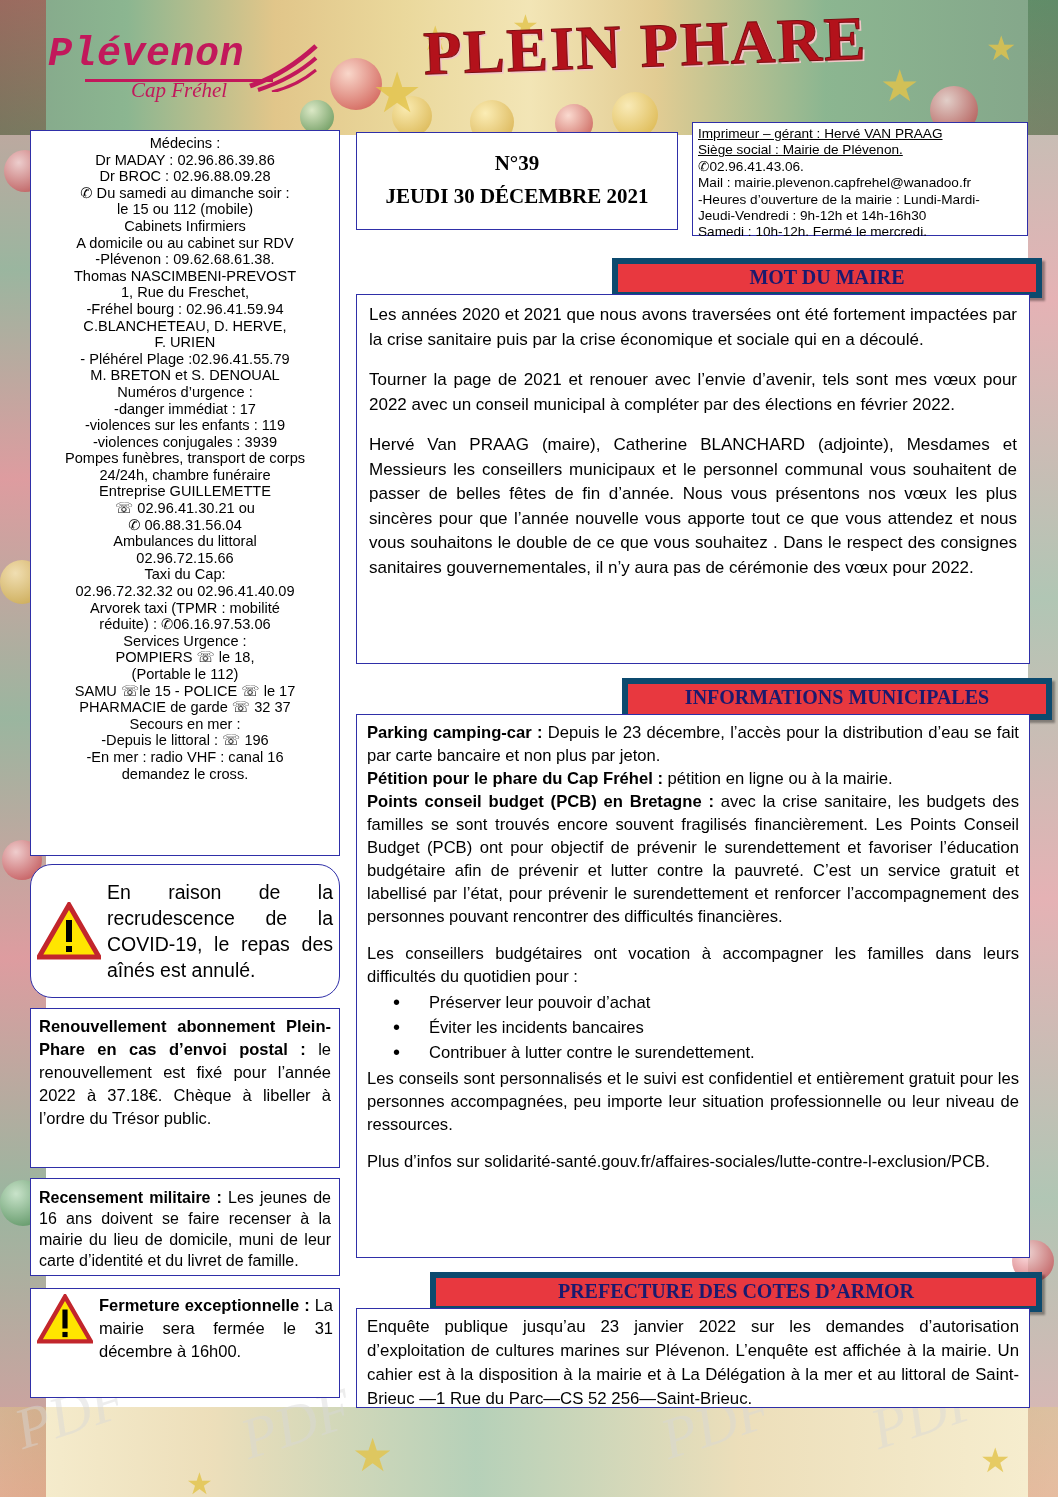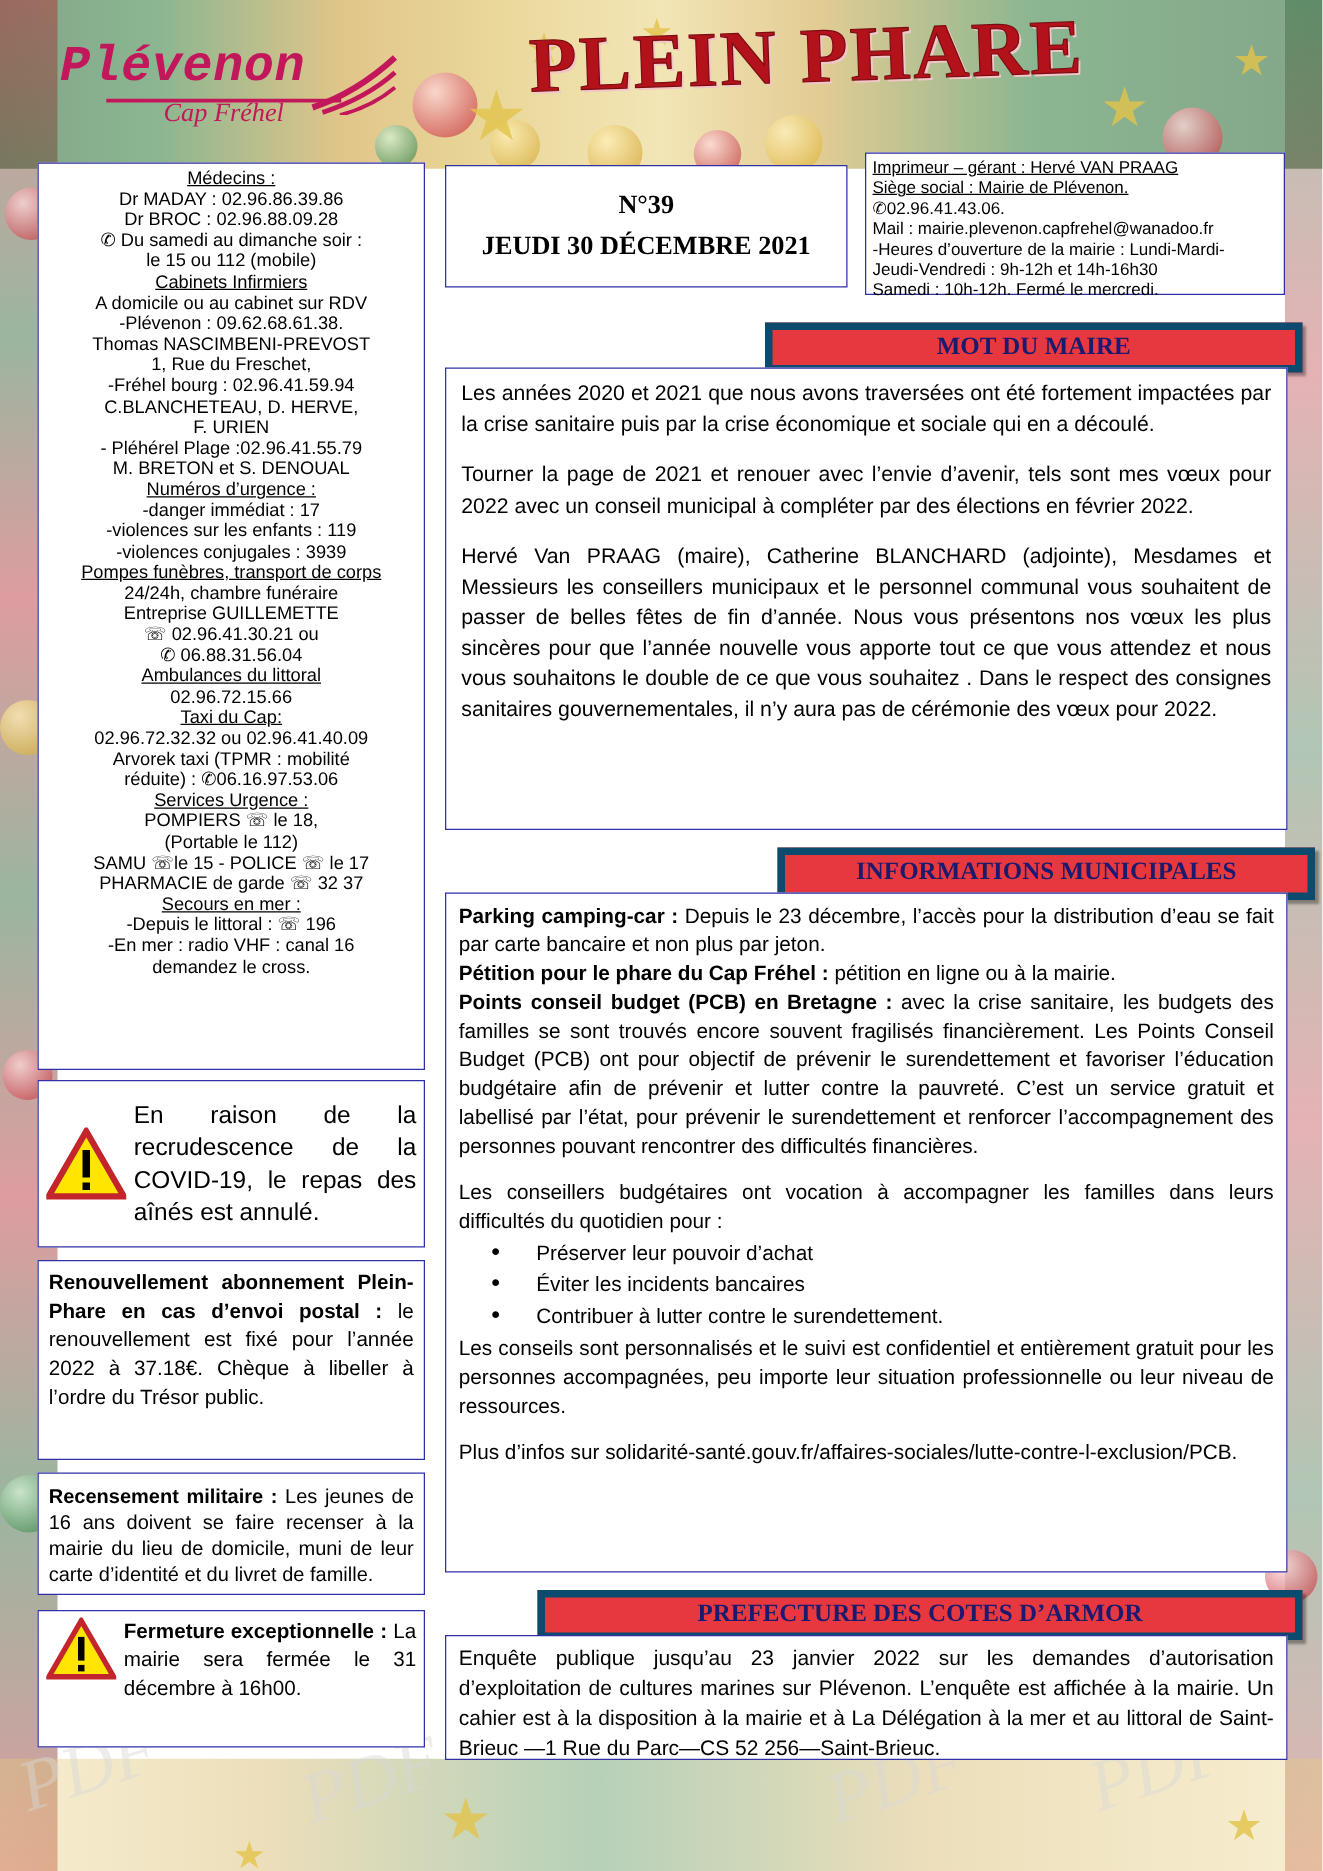--- a/index.html
+++ b/index.html
@@ -41,24 +41,24 @@
     font-family:"Liberation Serif",serif;font-weight:bold;font-size:62px;
     color:#b3121b;-webkit-text-stroke:1px #7a0d12;
     letter-spacing:2px;transform:rotate(-2deg);
     text-shadow:2px 2px 0 #f2c6c8;}
 
   .box{position:absolute;border:1px solid #2f2fa8;background:#fff;box-sizing:border-box;}
 
   
   #contacts{left:30px;top:130px;width:310px;height:726px;padding:4px 6px;
      font-size:14.6px;line-height:16.6px;text-align:center;color:#000;}
-  #contacts .u{text-decoration:underline;}
+  #contacts .u{}
   #contacts .row{white-space:nowrap;}
 
-  #covid{left:30px;top:864px;width:310px;height:134px;display:flex;align-items:center;gap:6px;padding:4px 6px;}
+  #covid{left:30px;top:864px;width:310px;height:134px;display:flex;align-items:center;gap:6px;padding:4px 6px;border-radius:22px;}
   #covid .txt{font-size:19.5px;line-height:26px;text-align:justify;}
   .warn{width:64px;height:58px;flex:0 0 64px;position:relative;}
   .warn svg{width:64px;height:58px;}
 
   #abonnement{left:30px;top:1008px;width:310px;height:160px;padding:6px 8px;
      font-size:16.5px;line-height:23px;text-align:justify;}
   #recensement{left:30px;top:1178px;width:310px;height:98px;padding:8px 8px;
      font-size:16px;line-height:21px;text-align:justify;}
   #fermeture{left:30px;top:1288px;width:310px;height:110px;padding:5px 6px;
      font-size:16.5px;line-height:23px;text-align:justify;}

